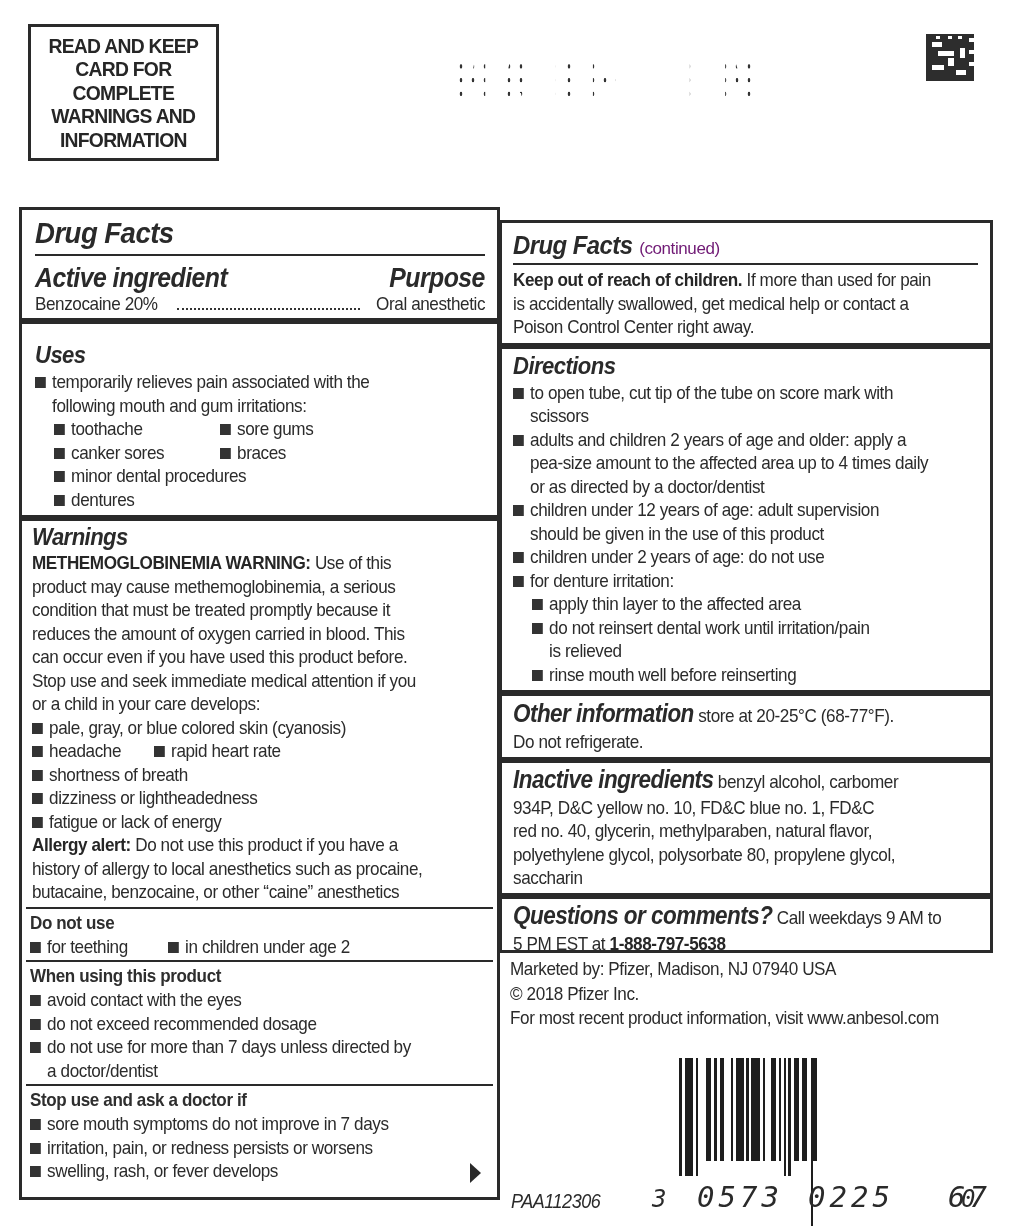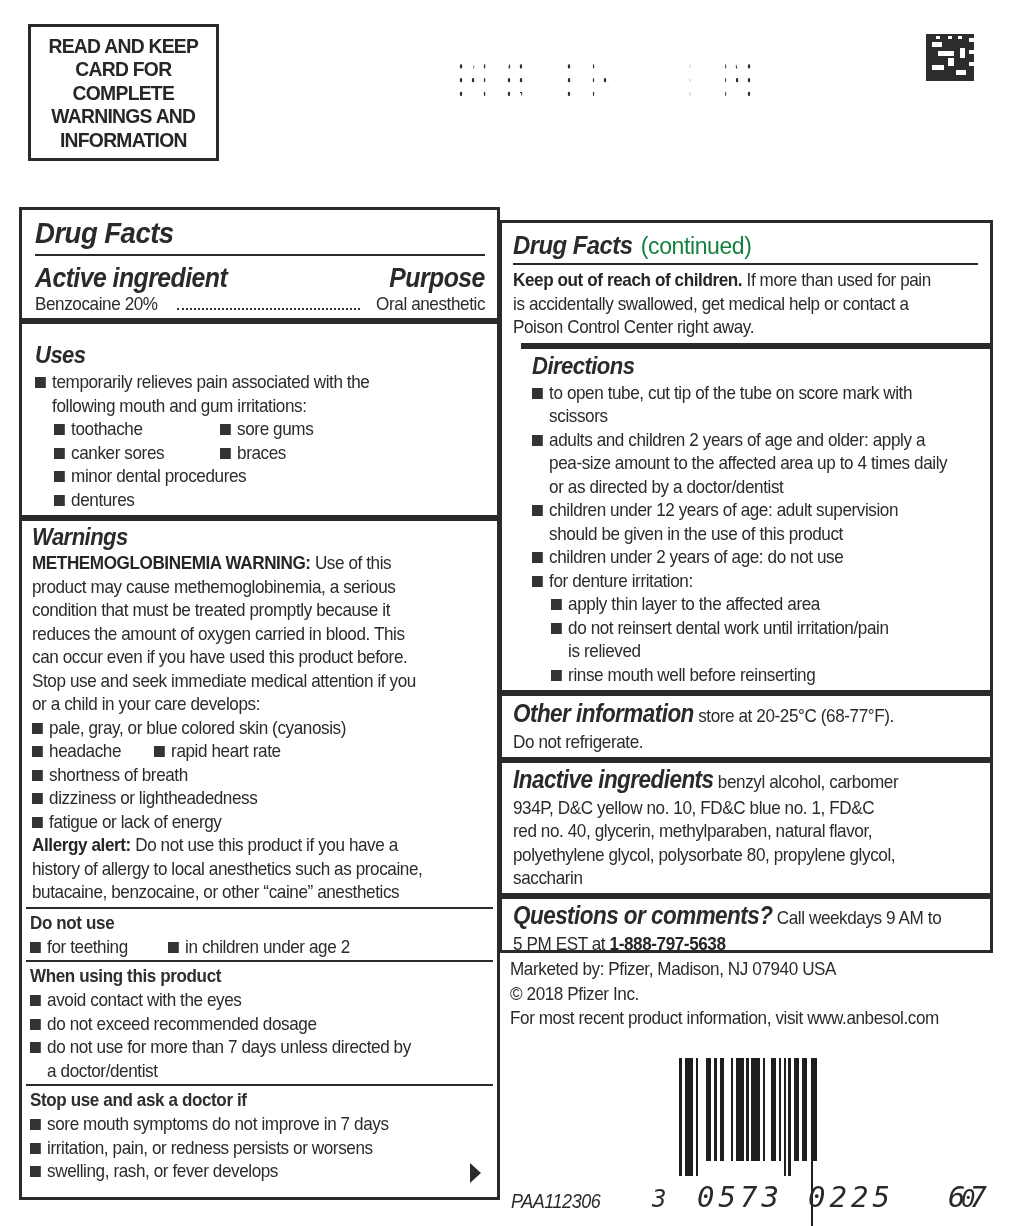--- a/index.html
+++ b/index.html
@@ -191,29 +191,29 @@
     <div class="txt blt">irritation, pain, or redness persists or worsens</div>
     <div class="txt blt">swelling, rash, or fever develops</div>
   </div>
   <div class="arrow"></div>
 </div>
 
 
 <div class="col-right">
   <div class="sec" style="padding-top:6px;padding-bottom:4px;padding-left:11px;">
     <div style="white-space:nowrap;">
-      <span class="hdr-big" style="font-size:26px;">Drug Facts</span><span class="hdr-sub" style="font-size:23px;color:#15803d;margin-left:-8px;"> (continued)</span>
+      <span class="hdr-big" style="font-size:26px;">Drug Facts</span><span class="hdr-sub" style="font-size:17px;color:#701a75;margin-left:-8px;"> (continued)</span>
     </div>
     <div class="rule-thin" style="margin-top:2px;margin-bottom:3px;"></div>
     <div class="txt"><b>Keep out of reach of children.</b><span> If more than used for pain</span></div>
     <div class="txt">is accidentally swallowed, get medical help or contact a</div>
     <div class="txt">Poison Control Center right away.</div>
   </div>
 
-  <div class="sec thick" style="padding-top:2px;padding-bottom:4px;padding-left:11px;margin-left:19px;">
+  <div class="sec thick" style="padding-top:2px;padding-bottom:4px;padding-left:11px;">
     <div class="hdr-med" style="line-height:30px;">Directions</div>
     <div class="txt blt">to open tube, cut tip of the tube on score mark with</div>
     <div class="txt cont">scissors</div>
     <div class="txt blt">adults and children 2 years of age and older: apply a</div>
     <div class="txt cont">pea-size amount  to the affected area up to 4 times daily</div>
     <div class="txt cont">or as directed by a doctor/dentist</div>
     <div class="txt blt">children under 12 years of age: adult supervision</div>
     <div class="txt cont">should be given in the use of this product</div>
     <div class="txt blt">children under 2 years of age: do not use</div>
     <div class="txt blt">for denture irritation:</div>

